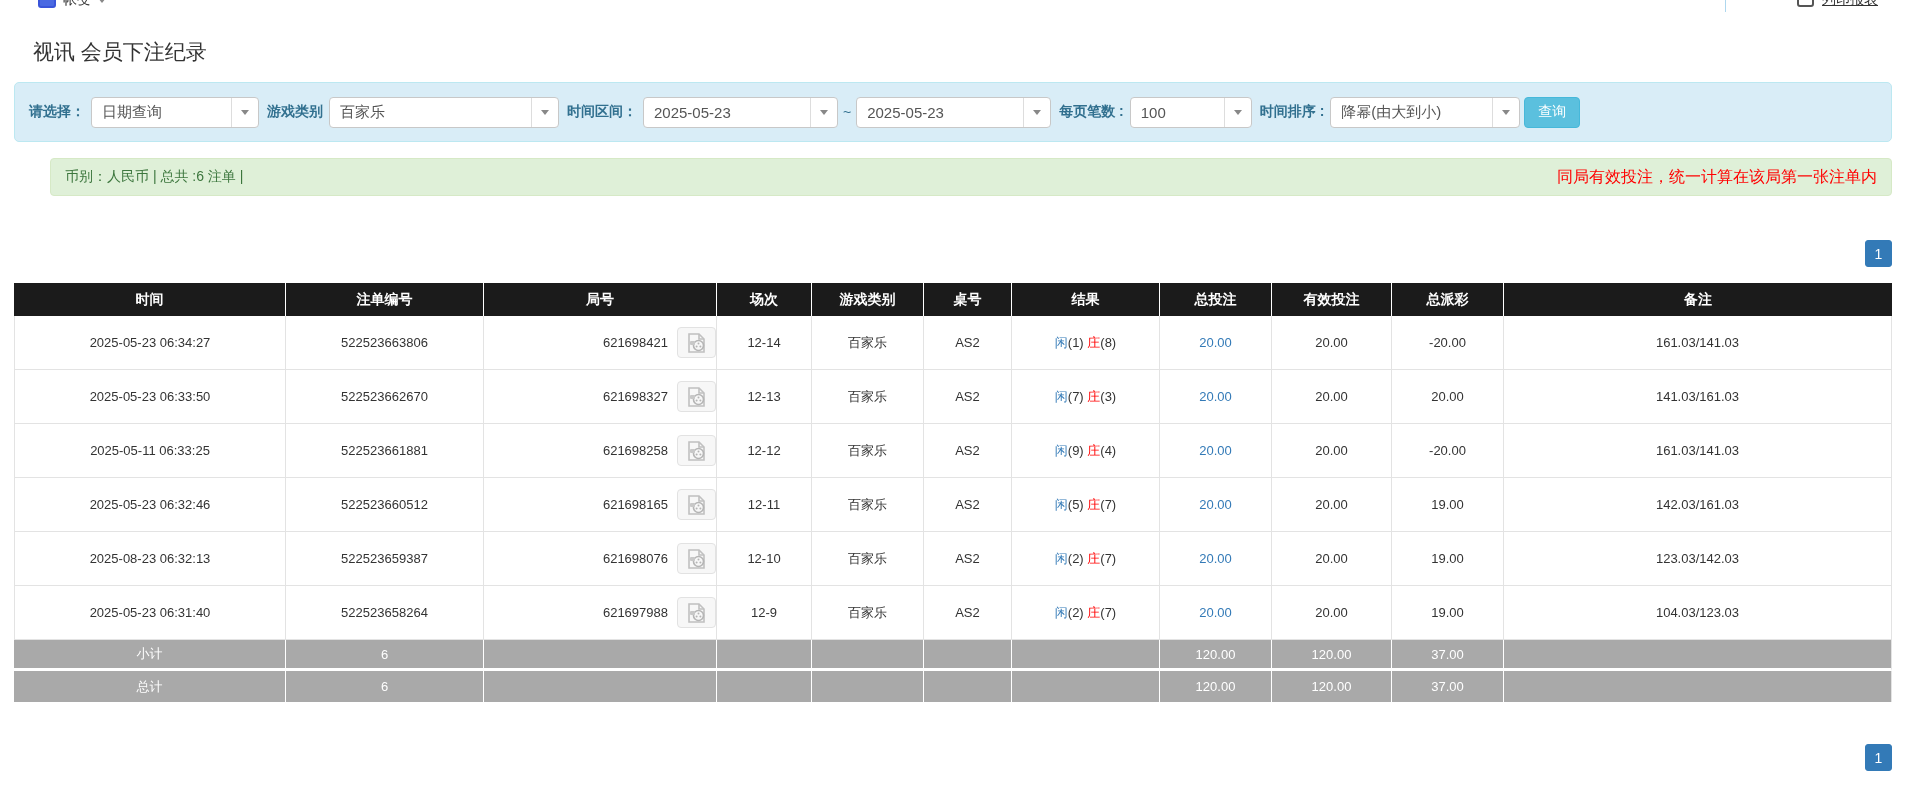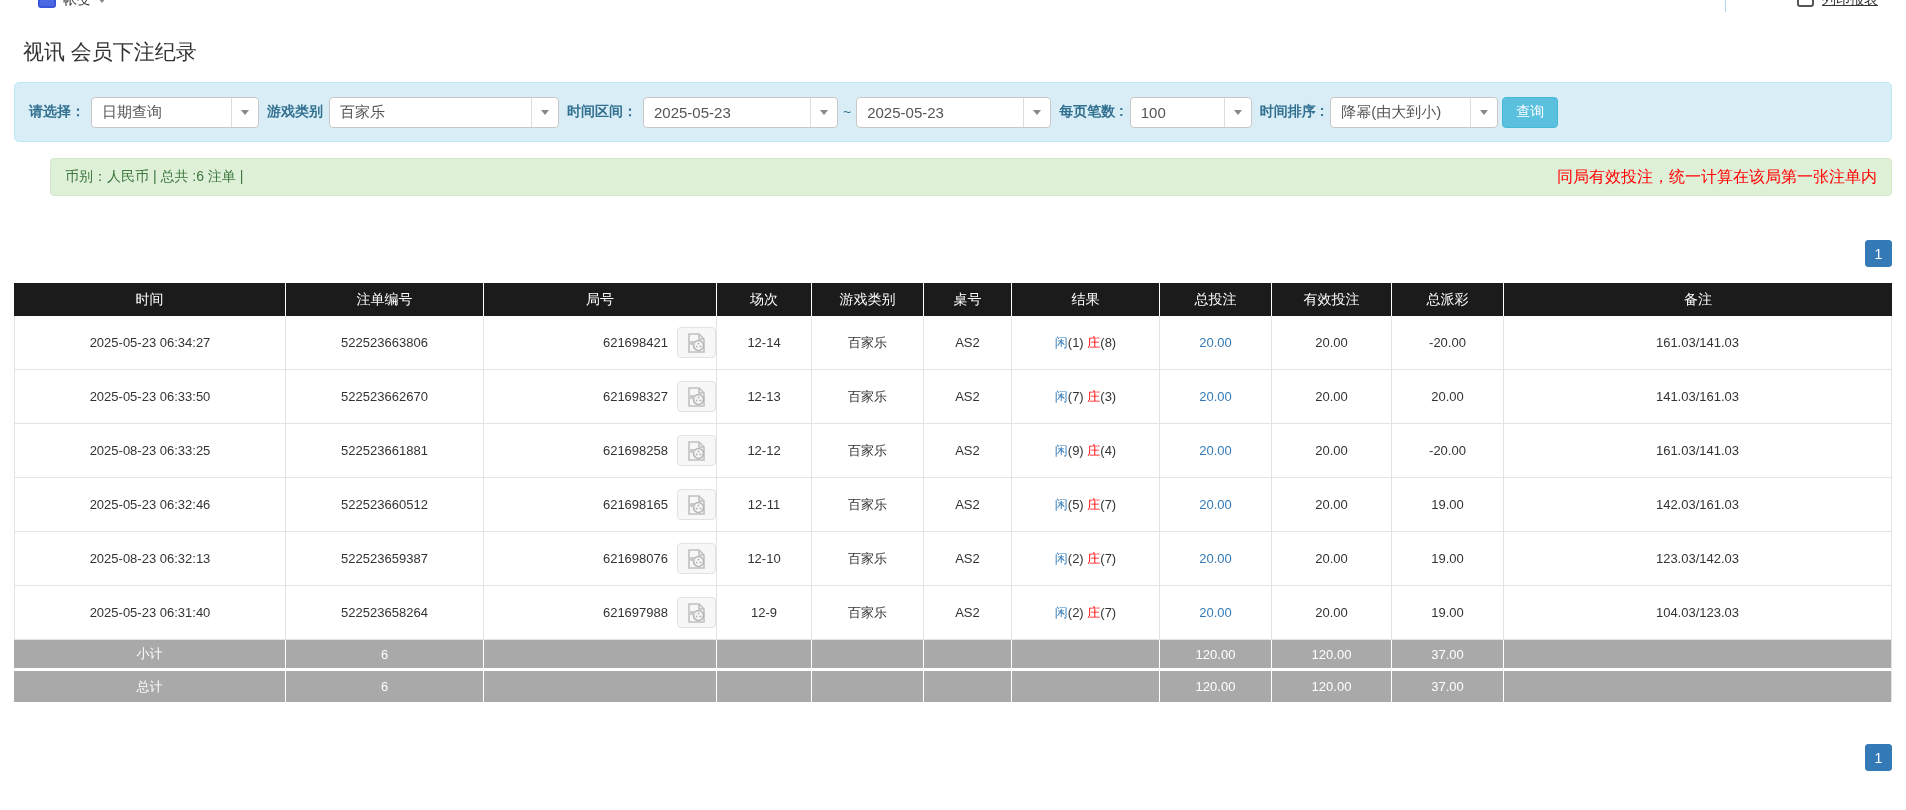--- a/index.html
+++ b/index.html
@@ -11,21 +11,21 @@
   .topbar-left { position: absolute; top: -9px; left: 38px; display: flex; align-items: center; gap: 7px; }
   .topbar-right { position: absolute; top: -9px; right: 28px; display: flex; align-items: center; gap: 8px; }
   .img-ico { width: 18px; height: 15px; border: 2px solid #3a55d9; border-radius: 3px; background: #4a69e2; }
   .prn-ico { width: 17px; height: 14px; border: 2px solid #555; border-radius: 3px; background: #fff; }
   .topbar-text { font-size: 14px; color: #333; }
   .topbar-link { font-size: 14px; color: #333; text-decoration: underline; cursor: pointer; }
   .vdivider { position: absolute; top: 0; right: 180px; width: 1px; height: 12px; background: #aed7ee; }
   .caret-s { width: 0; height: 0; border-left: 4px solid transparent; border-right: 4px solid transparent; border-top: 5px solid #888; }
 
   
-  .page-title { position: absolute; top: 38px; left: 23px; font-size: 21px; color: #333; }
+  .page-title { position: absolute; top: 38px; left: 33px; font-size: 21px; color: #333; }
 
   
   .filter-bar { position: absolute; top: 82px; left: 14px; right: 14px; height: 60px;
     background: #d9edf7; border: 1px solid #bce8f1; border-radius: 5px;
     display: flex; align-items: center; padding: 0 12px; }
   .flabel { font-size: 14px; font-weight: bold; color: #31708f; white-space: nowrap; margin: 0 6px 0 8px; }
   .select { height: 31px; background: #fff; border: 1px solid #c8c8c8; border-radius: 4px;
     display: inline-flex; align-items: center; cursor: pointer; }
   .select .sel-text { padding: 0 10px; font-size: 15px; color: #555; flex: 1; white-space: nowrap; }
   .select .sel-caret { width: 27px; align-self: stretch; display: flex; align-items: center;
@@ -45,21 +45,21 @@
   
   .pager { position: absolute; right: 14px; width: 27px; height: 27px; background: #337ab7;
     border: 1px solid #337ab7; border-radius: 3px; color: #fff; font-size: 14px;
     display: flex; align-items: center; justify-content: center; cursor: pointer; }
   .pager-top { top: 240px; }
   .pager-bottom { top: 744px; }
 
   
   .bet-table { position: absolute; top: 283px; left: 14px; width: 1878px; border-collapse: separate;
     border-spacing: 0; table-layout: fixed; font-size: 13px; }
-  .bet-table th { background: #1b1b1b; color: #fff; font-weight: normal; font-size: 14px;
+  .bet-table th { background: #1b1b1b; color: #fff; font-weight: bold; font-size: 14px;
     height: 33px; text-align: center; }
   .bet-table th:not(:last-child) { border-right: 1px solid #fff; }
   .bet-table td { height: 54px; text-align: center; background: #fff; color: #333;
     border-bottom: 1px solid #e3e3e3; }
   .bet-table tbody td:not(:last-child) { border-right: 1px solid #e3e3e3; }
   .bet-table tbody tr td:first-child { border-left: 1px solid #e3e3e3; }
   .bet-table tbody tr td:last-child { border-right: 1px solid #e3e3e3; }
   .round-cell { display: flex; align-items: center; justify-content: flex-end; gap: 9px; }
   .icon-btn { width: 39px; height: 31px; background: #f7f7f7; border: 1px solid #e2e2e2;
     border-radius: 4px; display: inline-flex; align-items: center; justify-content: center; cursor: pointer; }
@@ -120,21 +120,21 @@
         </span>
     </div>
     <span class="flabel">每页笔数 :</span>
     <div class="select" style="width:122px">
       <span class="sel-text">100</span>
       <span class="sel-caret">
           <i></i>
         </span>
     </div>
     <span class="flabel">时间排序 :</span>
-    <div class="select" style="width:168px">
+    <div class="select" style="width:190px">
       <span class="sel-text">降幂(由大到小)</span>
       <span class="sel-caret">
           <i></i>
         </span>
     </div>
     <button class="btn-query">查询</button>
   </div>
 
   <div class="summary-bar">
     <span class="summary-left">币别：人民币 | 总共 :6 注单 |</span>
@@ -223,21 +223,21 @@
           <td>12-13</td>
           <td>百家乐</td>
           <td>AS2</td>
           <td><span class="res-player">闲</span><span>(7)</span> <span class="res-banker">庄</span><span>(3)</span></td>
           <td><span class="link-blue">20.00</span></td>
           <td>20.00</td>
           <td>20.00</td>
           <td>141.03/161.03</td>
         </tr>
         <tr>
-          <td>2025-08-23 06:33:25</td>
+          <td>2025-05-11 06:33:25</td>
           <td>522523661881</td>
           <td>
             <span class="round-cell">
               <span>621698258</span>
               <span class="icon-btn">
                 <svg width="22" height="20" viewBox="0 0 22 20">
                   <path d="M3 1 h10 l5 5 v13 h-15 z" fill="none" stroke="#c0c0c0" stroke-width="1.6"></path>
                   <path d="M13 1 v5 h5" fill="none" stroke="#c0c0c0" stroke-width="1.6"></path>
                   <circle cx="12.5" cy="12.5" r="5" fill="none" stroke="#b5b5b5" stroke-width="1.6"></circle>
                   <circle cx="12.5" cy="10.5" r="1" fill="#b5b5b5"></circle>

